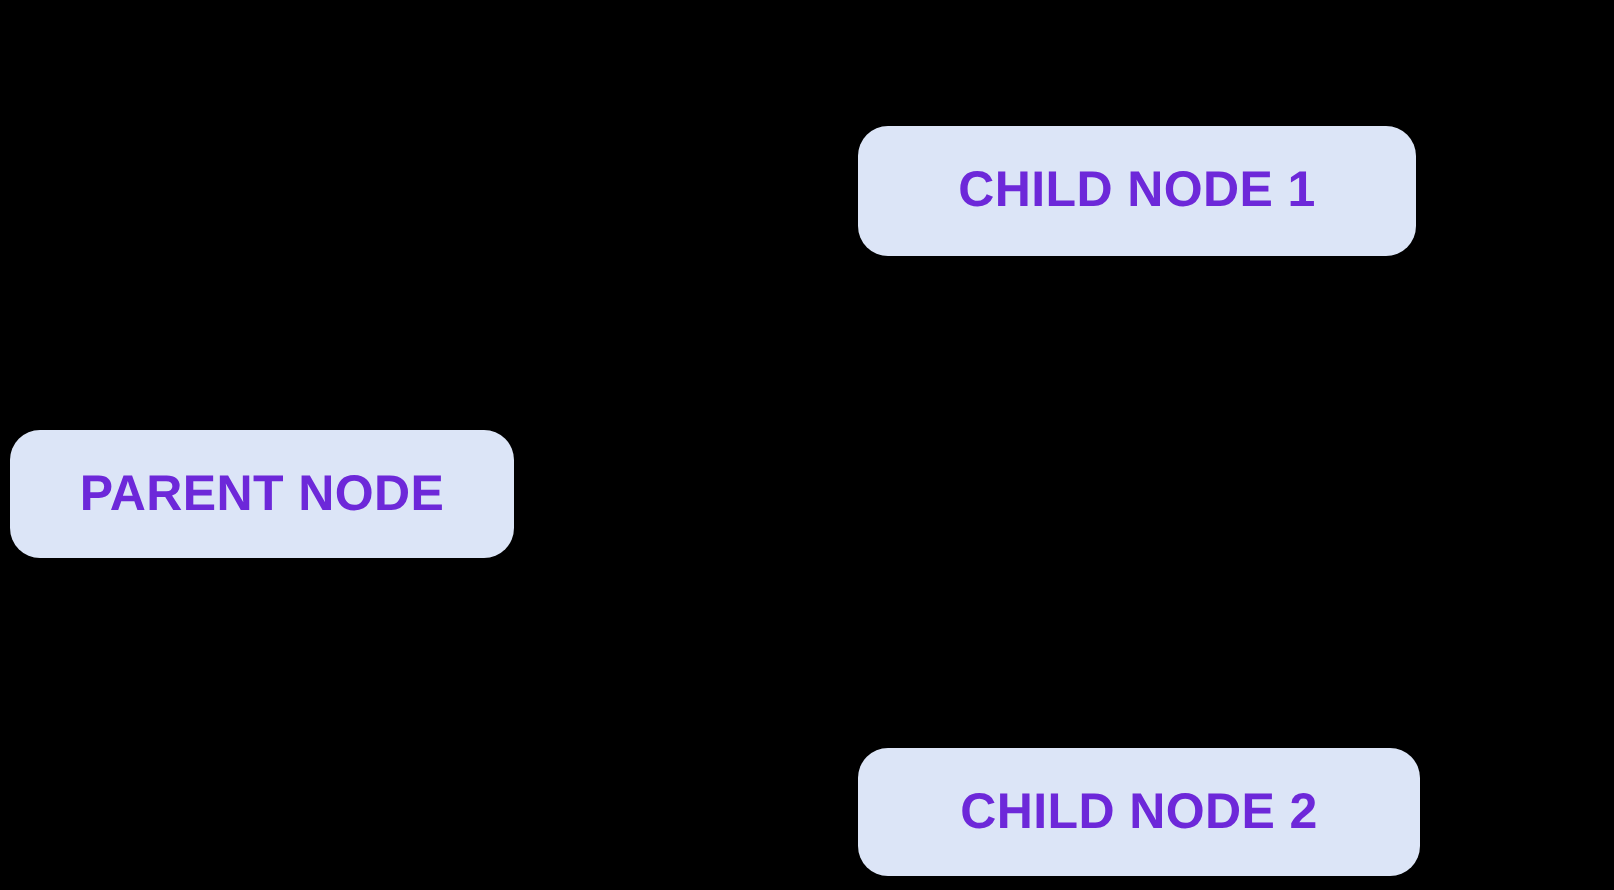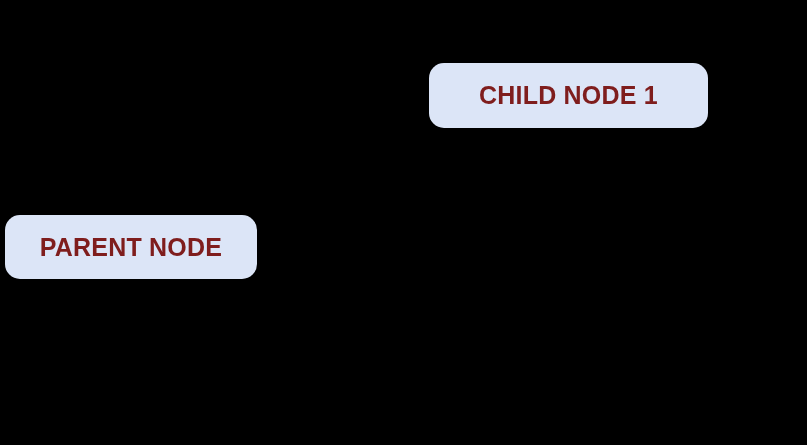--- a/index.html
+++ b/index.html
@@ -27,21 +27,21 @@
     align-items: center;
     justify-content: center;
     background: #dce5f7;
     border-radius: 15px;
     border: 0;
     padding: 0 18px;
     -webkit-font-smoothing: antialiased;
   }
 
   .node-label {
-    color: #7f1d1d;
+    color: #6d28d9;
     font-family: "Liberation Sans", "DejaVu Sans", sans-serif;
     font-weight: bold;
     font-size: 25px;
     line-height: 1;
     letter-spacing: 0.2px;
     text-transform: uppercase;
     white-space: nowrap;
     text-align: center;
   }
 
@@ -73,14 +73,17 @@
 <div id="diagram-canvas">
 
   <div class="node" id="node-parent">
     <span class="node-label">PARENT NODE</span>
   </div>
 
   <div class="node" id="node-child-1">
     <span class="node-label">CHILD NODE 1</span>
   </div>
 
+  <div class="node" id="node-child-2">
+    <span class="node-label">CHILD NODE 2</span>
+  </div>
 
 </div>
 
 </body></html>

